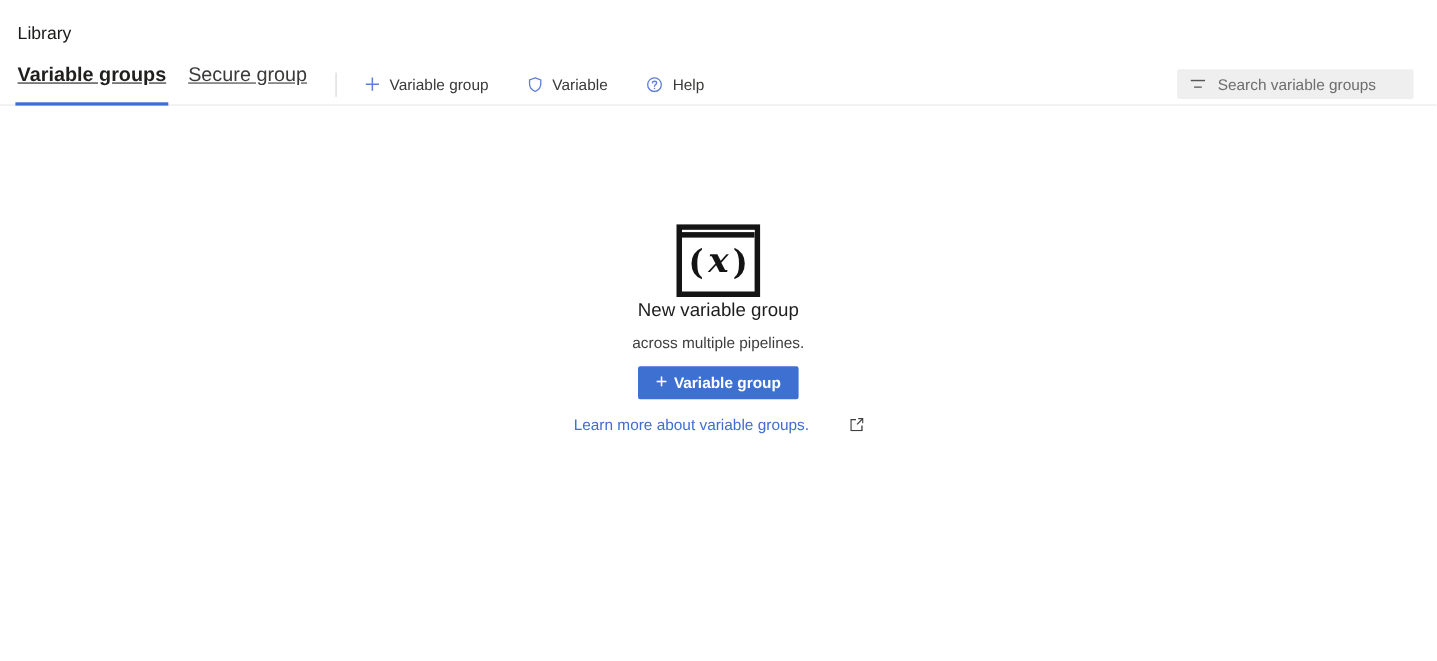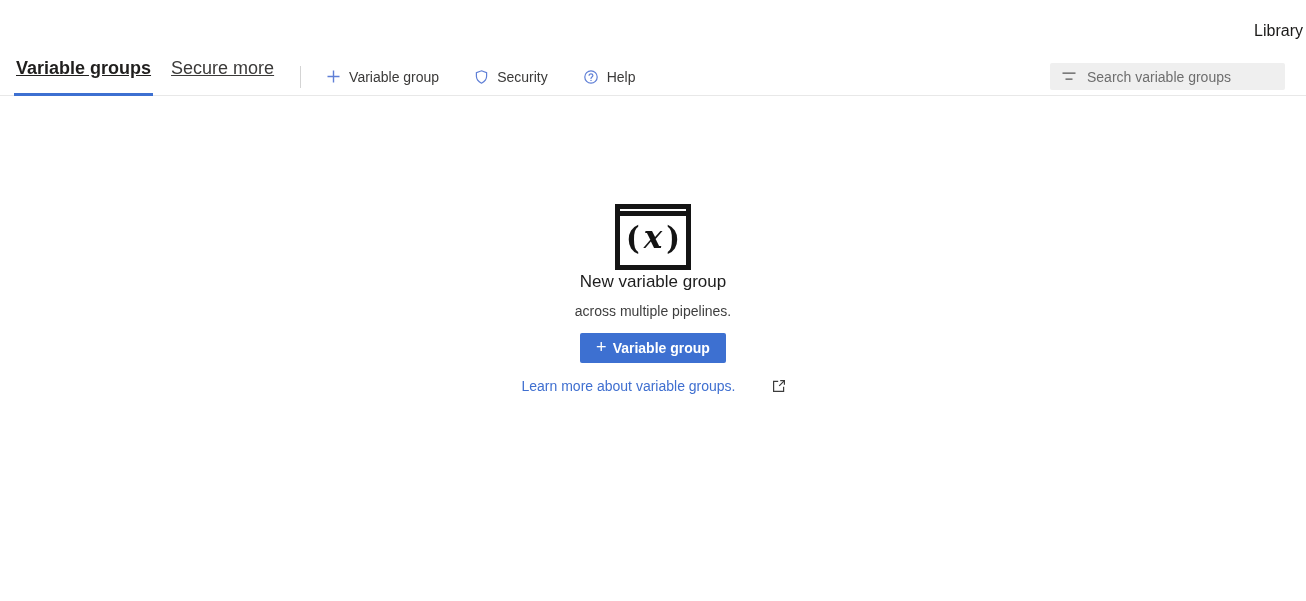--- a/index.html
+++ b/index.html
@@ -18,26 +18,25 @@
   * { box-sizing: border-box; margin: 0; padding: 0; }
   html, body {
     width: 1306px; height: 601px;
     background: #ffffff;
     font-family: "Liberation Sans", sans-serif;
     color: var(--text_primary);
     overflow: hidden;
   }
   
   .page-title {
-    margin: 20px 3px 0 16px;
+    margin: 20px 16px 0 16px;
     font-size: 16px;
     line-height: 21px;
     font-weight: 400;
     color: #1b1a19;
-    text-align: right;
   }
   .tabbar {
     display: flex;
     align-items: center;
     height: 38px;
     margin-top: 17px;
     padding: 0 21px 0 16px;
     border-bottom: 1px solid var(--header_border);
     position: relative;
   }
@@ -77,21 +76,21 @@
     white-space: nowrap;
     background: none; border: none;
     font-family: inherit;
   }
   .cmdbtn .ic { display: flex; align-items: center; }
   .cmdbtn svg { stroke: var(--toolbar_icon); }
   .searchbox {
     margin-left: auto;
     display: flex;
     align-items: center;
-    width: 235px;
+    width: 215px;
     height: 27px;
     background: var(--search_bg);
     border-radius: 2px;
     padding: 0 8px 0 12px;
   }
   .searchbox .filter-ic { display: flex; margin-right: 11px; flex: none; }
   .searchbox input {
     border: none; outline: none; background: transparent;
     font-size: 14px;
     font-family: inherit;
@@ -181,41 +180,41 @@
 
 <div>
 
   <h1 class="page-title">Library</h1>
 
   <div class="tabbar">
     <div class="tab active">
       <span>Variable groups</span>
     </div>
     <div class="tab">
-      <span>Secure more</span>
+      <span>Secure group</span>
     </div>
 
     <div class="vdivider"></div>
 
     <button class="cmdbtn">
       <span class="ic">
         <svg width="13" height="13" viewBox="0 0 13 13" fill="none" stroke-width="1.4">
           <path d="M6.5 0.5 V12.5 M0.5 6.5 H12.5"></path>
         </svg>
       </span>
       <span>Variable group</span>
     </button>
 
     <button class="cmdbtn">
       <span class="ic">
         <svg width="13" height="14" viewBox="0 0 13 14" fill="none" stroke-width="1.2">
           <path d="M6.5 0.8 L11.6 2.7 V6.3 C11.6 9.6 9.5 11.7 6.5 13.2 C3.5 11.7 1.4 9.6 1.4 6.3 V2.7 Z"></path>
         </svg>
       </span>
-      <span>Security</span>
+      <span>Variable</span>
     </button>
 
     <button class="cmdbtn">
       <span class="ic">
         <svg width="14" height="14" viewBox="0 0 14 14" fill="none" stroke-width="1.2">
           <circle cx="7" cy="7" r="6.2"></circle>
           <path d="M5.1 5.3 C5.1 3.4 8.9 3.4 8.9 5.4 C8.9 6.9 7 7 7 8.4" stroke-linecap="round"></path>
           <circle cx="7" cy="10.4" r="0.7" fill="#5f7fd6" stroke="none"></circle>
         </svg>
       </span>

